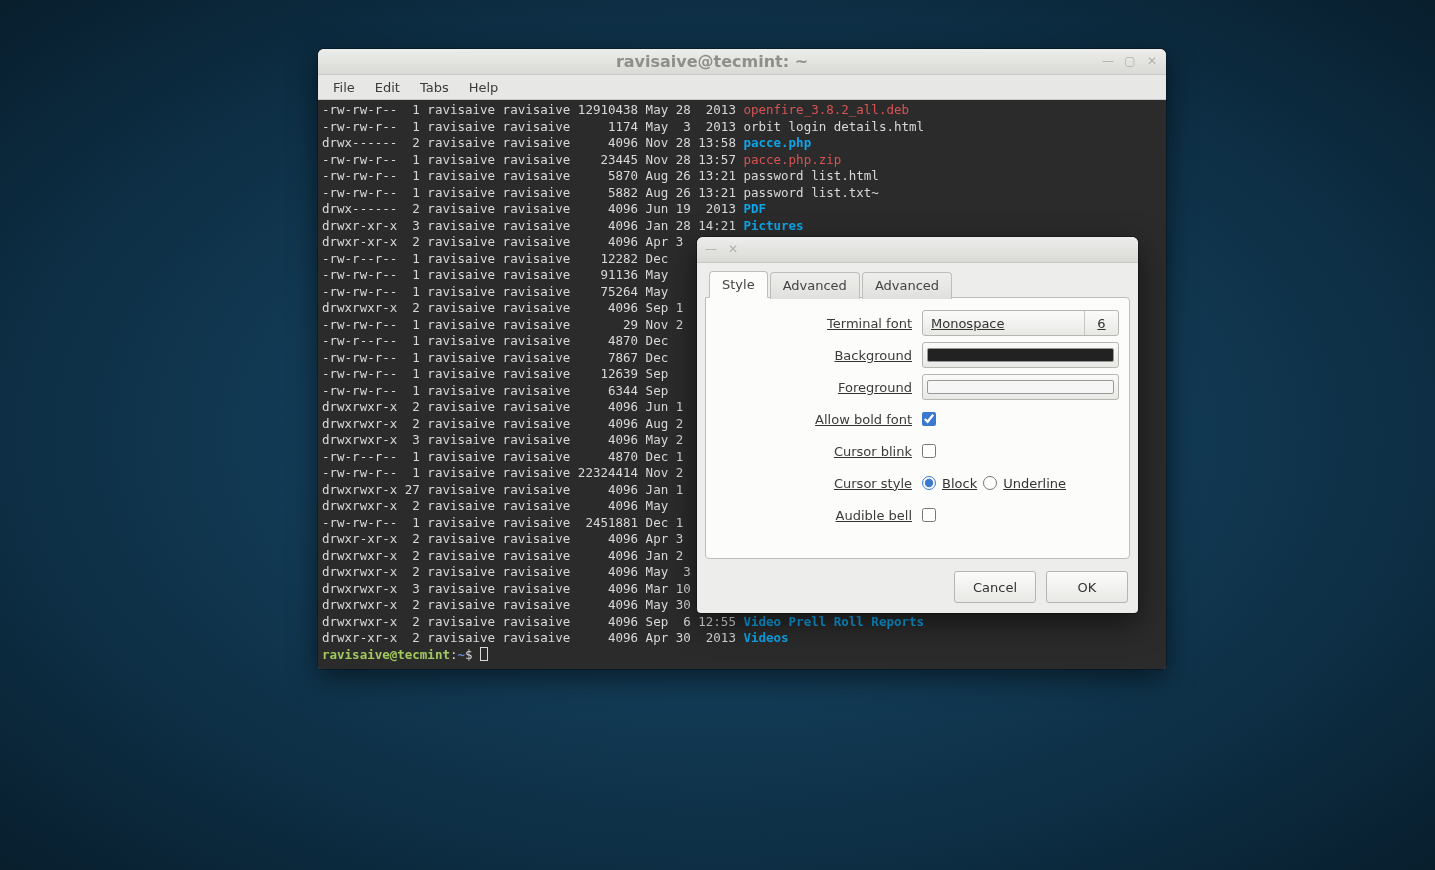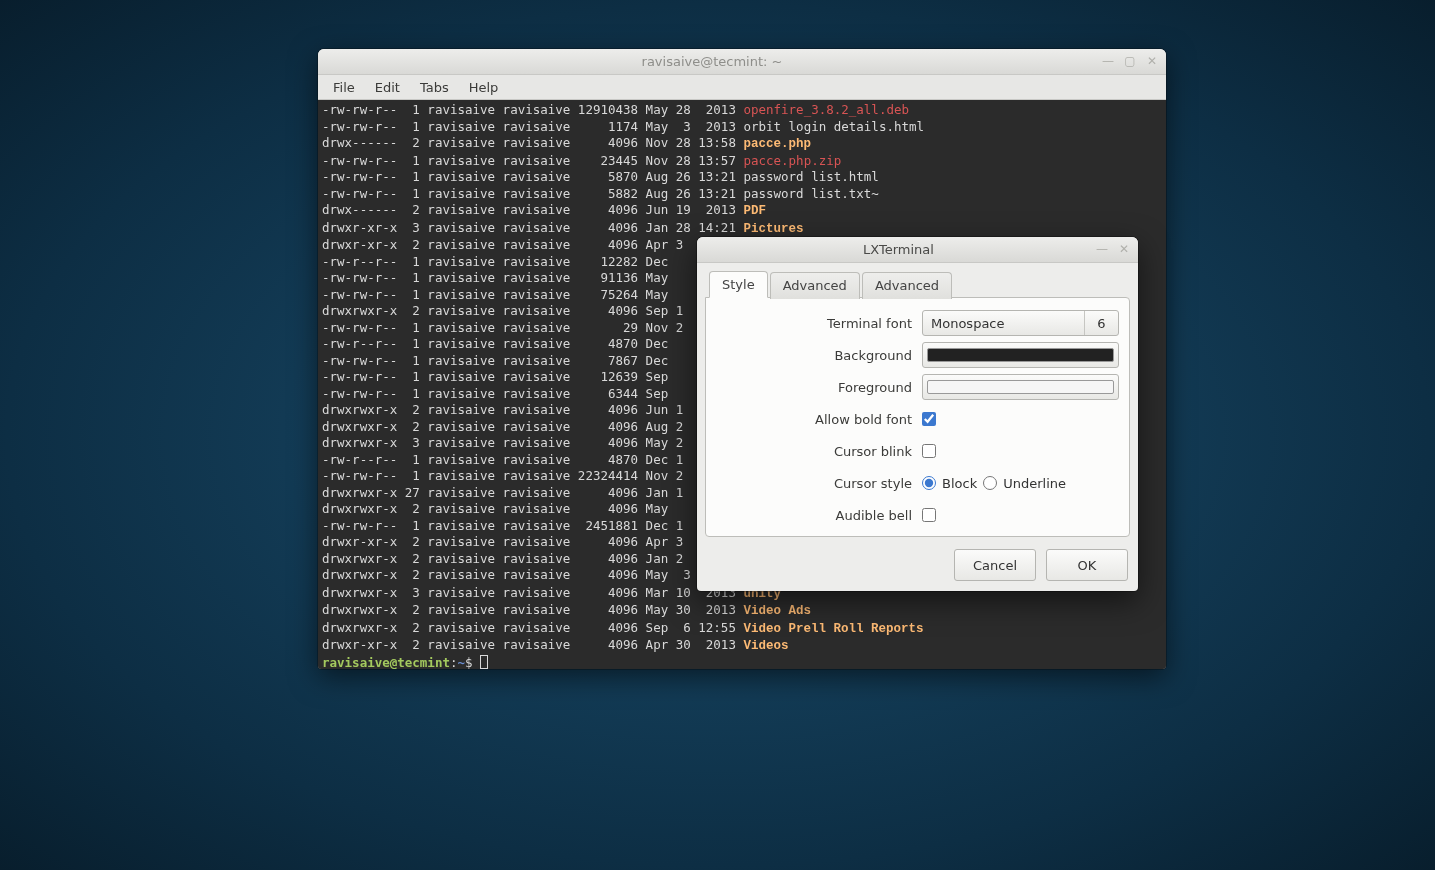--- a/index.html
+++ b/index.html
@@ -30,22 +30,22 @@
     align-items: center;
     padding: 0 6px;
     border-radius: 6px 6px 0 0;
     background: linear-gradient(#ededeb, #d9d9d6);
     border-bottom: 1px solid #c8c8c5;
   }
   .titlebar .title {
     flex: 1;
     text-align: center;
     color: #8e8e8a;
-    font-weight: normal;
-    font-size: 13px;
+    font-weight: bold;
+    font-size: 16px;
   }
   .win-btns { display: flex; gap: 6px; }
   .win-btn {
     width: 16px; height: 16px;
     font-size: 12px; line-height: 14px;
     text-align: center;
     color: #b0b0ab;
     cursor: pointer;
   }
   .menubar {
@@ -70,21 +70,21 @@
     font-family: "DejaVu Sans Mono","Liberation Mono",monospace;
     font-size: 12.5px;
     line-height: 16.5px;
     color: #d9d9d9;
     white-space: pre;
     overflow: hidden;
     border-radius: 0 0 3px 3px;
   }
   .fn-default { color: #d9d9d9; }
   .fn-red     { color: #d85454; }
-  .fn-blue    { color: #fdba74; font-weight: bold; font-family: Liberation Mono, monospace; }
+  .fn-blue    { color: #0ea5e9; font-weight: bold; }
   .prompt .user { color: #a3c95e; font-weight: bold; }
   .prompt .path { color: #6a8fd4; font-weight: bold; }
   .cursor-block {
     display: inline-block;
     width: 8px; height: 14px;
     border: 1px solid #d9d9d9;
     vertical-align: -2px;
   }
 
   
@@ -123,21 +123,22 @@
   .tab.active {
     background: #fcfcfb;
     border-bottom: 1px solid #fcfcfb;
     font-weight: normal;
     top: 0;
   }
   .tabpane {
     border: 1px solid #bdbdb9;
     background: #fcfcfb;
     border-radius: 0 4px 4px 4px;
-    padding: 10px 10px 4px 10px;
+    padding: 10px 10px 26px 10px;
+    text-decoration: underline;
   }
   .form-row {
     display: flex;
     align-items: center;
     gap: 10px;
     min-height: 30px;
     margin-bottom: 2px;
   }
   .form-label {
     width: 196px;
@@ -217,21 +218,20 @@
     <span class="menuitem">Edit</span>
     <span class="menuitem">Tabs</span>
     <span class="menuitem">Help</span>
   </div>
 
   <div class="term-body" id="term-body"><div><span class="fn-default">-rw-rw-r--  1 ravisaive ravisaive 12910438 May 28  2013 </span><span class="fn-red">openfire_3.8.2_all.deb</span></div><div><span class="fn-default">-rw-rw-r--  1 ravisaive ravisaive     1174 May  3  2013 </span><span class="fn-default">orbit login details.html</span></div><div><span class="fn-default">drwx------  2 ravisaive ravisaive     4096 Nov 28 13:58 </span><span class="fn-blue">pacce.php</span></div><div><span class="fn-default">-rw-rw-r--  1 ravisaive ravisaive    23445 Nov 28 13:57 </span><span class="fn-red">pacce.php.zip</span></div><div><span class="fn-default">-rw-rw-r--  1 ravisaive ravisaive     5870 Aug 26 13:21 </span><span class="fn-default">password list.html</span></div><div><span class="fn-default">-rw-rw-r--  1 ravisaive ravisaive     5882 Aug 26 13:21 </span><span class="fn-default">password list.txt~</span></div><div><span class="fn-default">drwx------  2 ravisaive ravisaive     4096 Jun 19  2013 </span><span class="fn-blue">PDF</span></div><div><span class="fn-default">drwxr-xr-x  3 ravisaive ravisaive     4096 Jan 28 14:21 </span><span class="fn-blue">Pictures</span></div><div><span class="fn-default">drwxr-xr-x  2 ravisaive ravisaive     4096 Apr 3</span></div><div><span class="fn-default">-rw-r--r--  1 ravisaive ravisaive    12282 Dec</span></div><div><span class="fn-default">-rw-rw-r--  1 ravisaive ravisaive    91136 May</span></div><div><span class="fn-default">-rw-rw-r--  1 ravisaive ravisaive    75264 May</span></div><div><span class="fn-default">drwxrwxr-x  2 ravisaive ravisaive     4096 Sep 1</span></div><div><span class="fn-default">-rw-rw-r--  1 ravisaive ravisaive       29 Nov 2</span></div><div><span class="fn-default">-rw-r--r--  1 ravisaive ravisaive     4870 Dec</span></div><div><span class="fn-default">-rw-rw-r--  1 ravisaive ravisaive     7867 Dec</span></div><div><span class="fn-default">-rw-rw-r--  1 ravisaive ravisaive    12639 Sep</span></div><div><span class="fn-default">-rw-rw-r--  1 ravisaive ravisaive     6344 Sep</span></div><div><span class="fn-default">drwxrwxr-x  2 ravisaive ravisaive     4096 Jun 1</span></div><div><span class="fn-default">drwxrwxr-x  2 ravisaive ravisaive     4096 Aug 2</span></div><div><span class="fn-default">drwxrwxr-x  3 ravisaive ravisaive     4096 May 2</span></div><div><span class="fn-default">-rw-r--r--  1 ravisaive ravisaive     4870 Dec 1</span></div><div><span class="fn-default">-rw-rw-r--  1 ravisaive ravisaive 22324414 Nov 2</span></div><div><span class="fn-default">drwxrwxr-x 27 ravisaive ravisaive     4096 Jan 1</span></div><div><span class="fn-default">drwxrwxr-x  2 ravisaive ravisaive     4096 May</span></div><div><span class="fn-default">-rw-rw-r--  1 ravisaive ravisaive  2451881 Dec 1</span></div><div><span class="fn-default">drwxr-xr-x  2 ravisaive ravisaive     4096 Apr 3</span></div><div><span class="fn-default">drwxrwxr-x  2 ravisaive ravisaive     4096 Jan 2</span></div><div><span class="fn-default">drwxrwxr-x  2 ravisaive ravisaive     4096 May  3  2013 </span><span class="fn-blue">Ubuntu One</span></div><div><span class="fn-default">drwxrwxr-x  3 ravisaive ravisaive     4096 Mar 10  2013 </span><span class="fn-blue">unity</span></div><div><span class="fn-default">drwxrwxr-x  2 ravisaive ravisaive     4096 May 30  2013 </span><span class="fn-blue">Video Ads</span></div><div><span class="fn-default">drwxrwxr-x  2 ravisaive ravisaive     4096 Sep  6 12:55 </span><span class="fn-blue">Video Prell Roll Reports</span></div><div><span class="fn-default">drwxr-xr-x  2 ravisaive ravisaive     4096 Apr 30  2013 </span><span class="fn-blue">Videos</span></div><div class="prompt"><span class="user">ravisaive@tecmint</span>:<span class="path">~</span>$ <span class="cursor-block"></span></div></div>
 </div>
 
 <div class="dialog">
   <div class="titlebar">
-    <span class="title">LXTerminal</span>
     <div class="win-btns">
       <span class="win-btn">—</span>
       <span class="win-btn">✕</span>
     </div>
   </div>
 
   <div class="dialog-body">
     <div class="tabs-wrap">
       <div class="tab active">Style</div>
       <div class="tab">Advanced</div>

